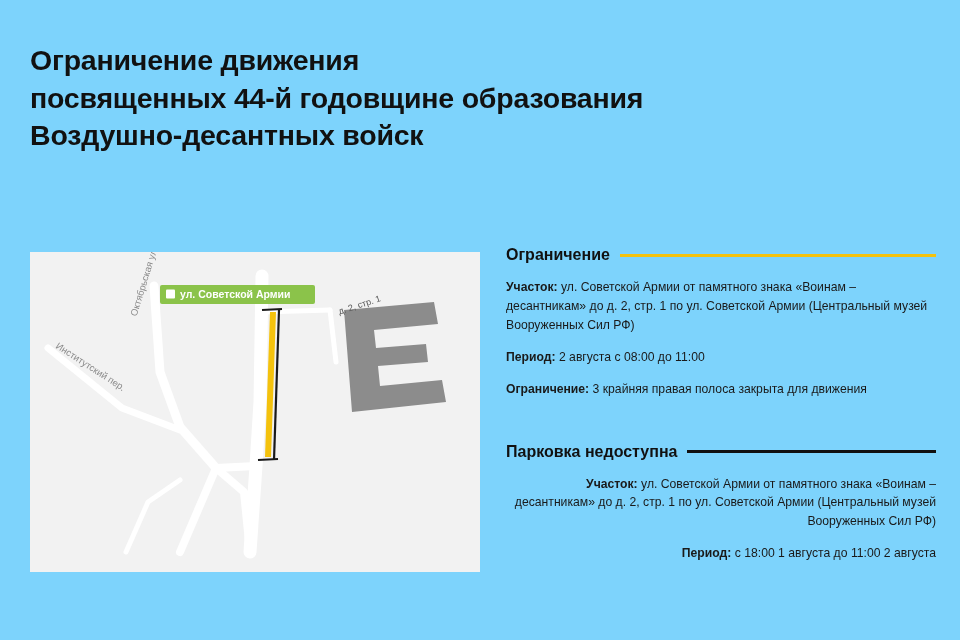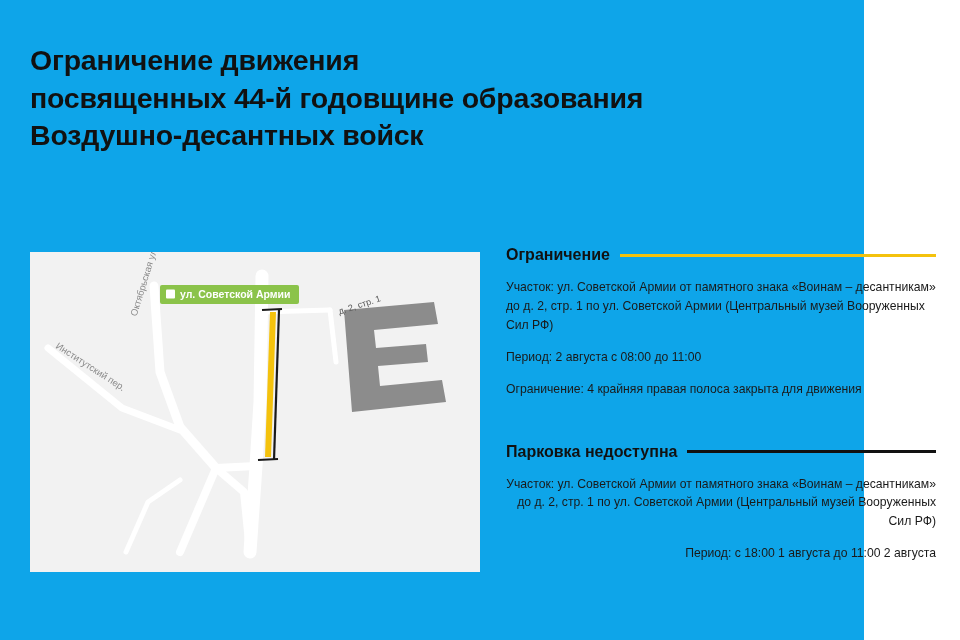--- a/index.html
+++ b/index.html
@@ -6,22 +6,22 @@
   html, body {
     margin: 0; padding: 0;
     width: 960px; height: 640px;
     background: #ffffff;
     font-family: "Liberation Sans", sans-serif;
     color: #1a1a1a;
     overflow: hidden;
   }
   .page {
     position: relative;
-    width: 864px; height: 640px;
-    background: #0ea5e9;
+    width: 960px; height: 640px;
+    background: #7dd3fc;
   }
 
   
   .title {
     position: absolute;
     left: 30px; top: 42px;
     width: 880px;
     font-size: 28.5px;
     font-weight: bold;
     line-height: 1.32;
@@ -39,21 +39,21 @@
     overflow: hidden;
   }
   .map svg { display: block; }
 
   .map-label {
     position: absolute;
     background: #8bc34a;
     color: #ffffff;
     font-size: 10.5px;
     font-weight: bold;
-    padding: 4px 8px 4px 20px;
+    padding: 4px 24px 4px 20px;
     border-radius: 2px;
     white-space: nowrap;
     line-height: 1;
   }
   .map-label::before {
     content: "";
     position: absolute;
     left: 6px; top: 50%;
     transform: translateY(-50%);
     width: 9px; height: 9px;
@@ -116,21 +116,21 @@
   .rule-yellow { background: #f4c20d; }
   .rule-black { background: #111111; }
 
   .para {
     font-size: 12.2px;
     line-height: 1.55;
     color: #1a1a1a;
     margin-bottom: 13px;
   }
   .para:last-child { margin-bottom: 0; }
-  .para .lbl { font-weight: normal; }
+  .para .lbl { font-weight: bold; }
 </style>
 </head>
 <body>
 
 <div class="page">
 
   <div class="title">
     <span class="line">Ограничение движения</span>
     <span class="line">посвященных 44-й годовщине образования</span>
     <span class="line">Воздушно-десантных войск</span>
@@ -183,21 +183,21 @@
         <span class="h-text">Ограничение</span>
         <span class="h-rule rule-yellow"></span>
       </div>
       <p class="para">
         <span class="lbl">Участок:</span><span> ул. Советской Армии от памятного знака «Воинам – десантникам» до д. 2, стр. 1 по ул. Советской Армии (Центральный музей Вооруженных Сил РФ)</span>
       </p>
       <p class="para">
         <span class="lbl">Период:</span><span> 2 августа с 08:00 до 11:00</span>
       </p>
       <p class="para">
-        <span class="lbl">Ограничение:</span><span> 4 крайняя правая полоса закрыта для движения</span>
+        <span class="lbl">Ограничение:</span><span> 3 крайняя правая полоса закрыта для движения</span>
       </p>
     </div>
 
     <div class="section">
       <div class="sec-head">
         <span class="h-text">Парковка недоступна</span>
         <span class="h-rule rule-black"></span>
       </div>
       <p class="para">
         <span class="lbl">Участок:</span><span> ул. Советской Армии от памятного знака «Воинам – десантникам» до д. 2, стр. 1 по ул. Советской Армии (Центральный музей Вооруженных Сил РФ)</span>

